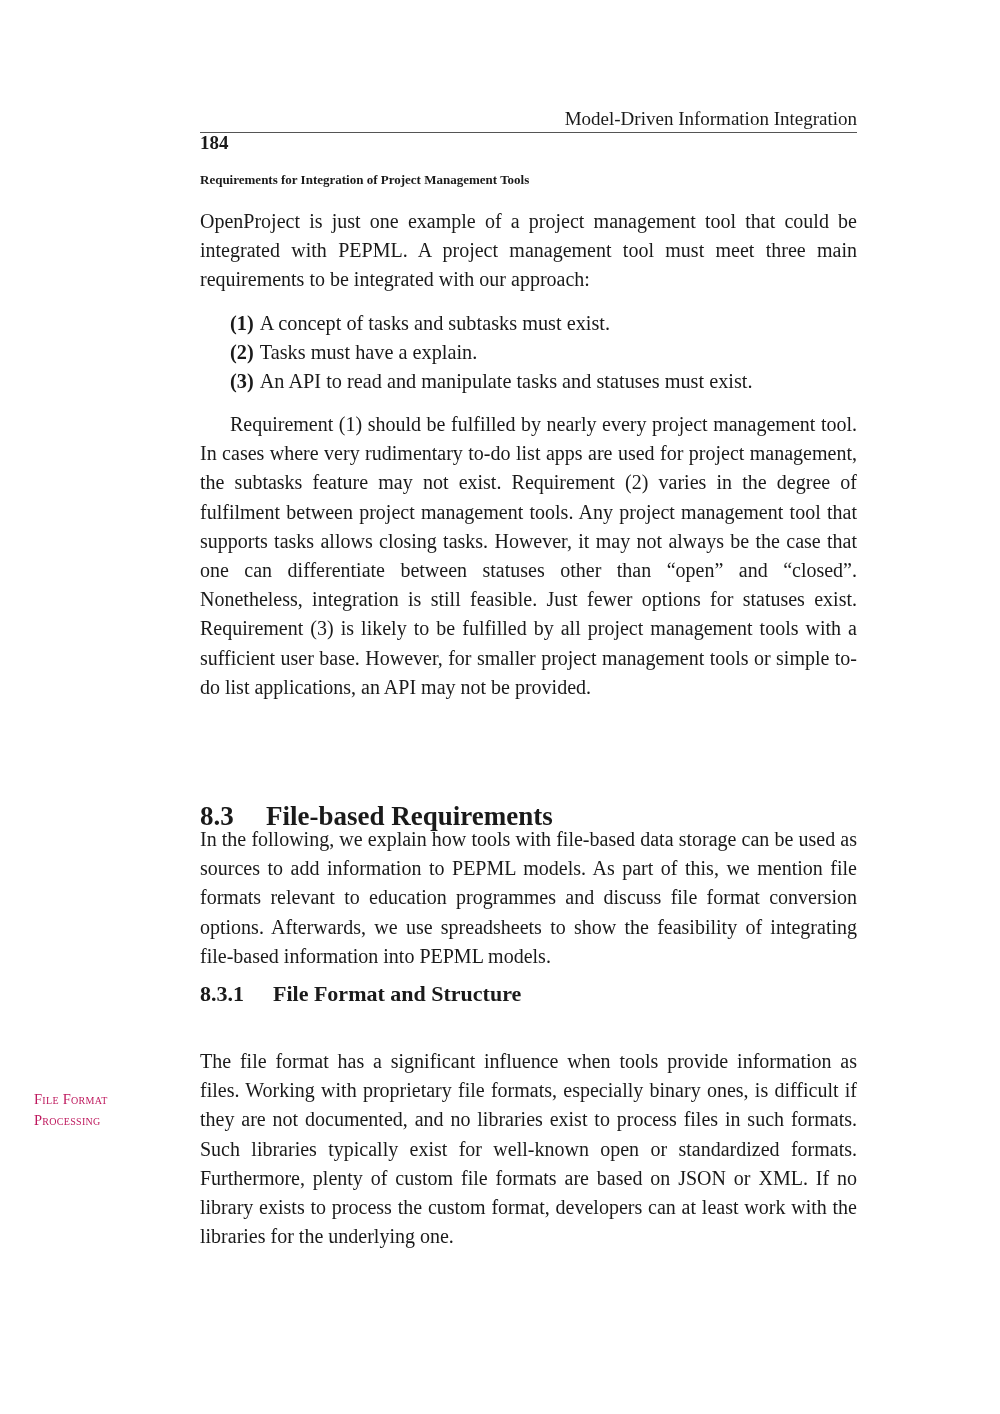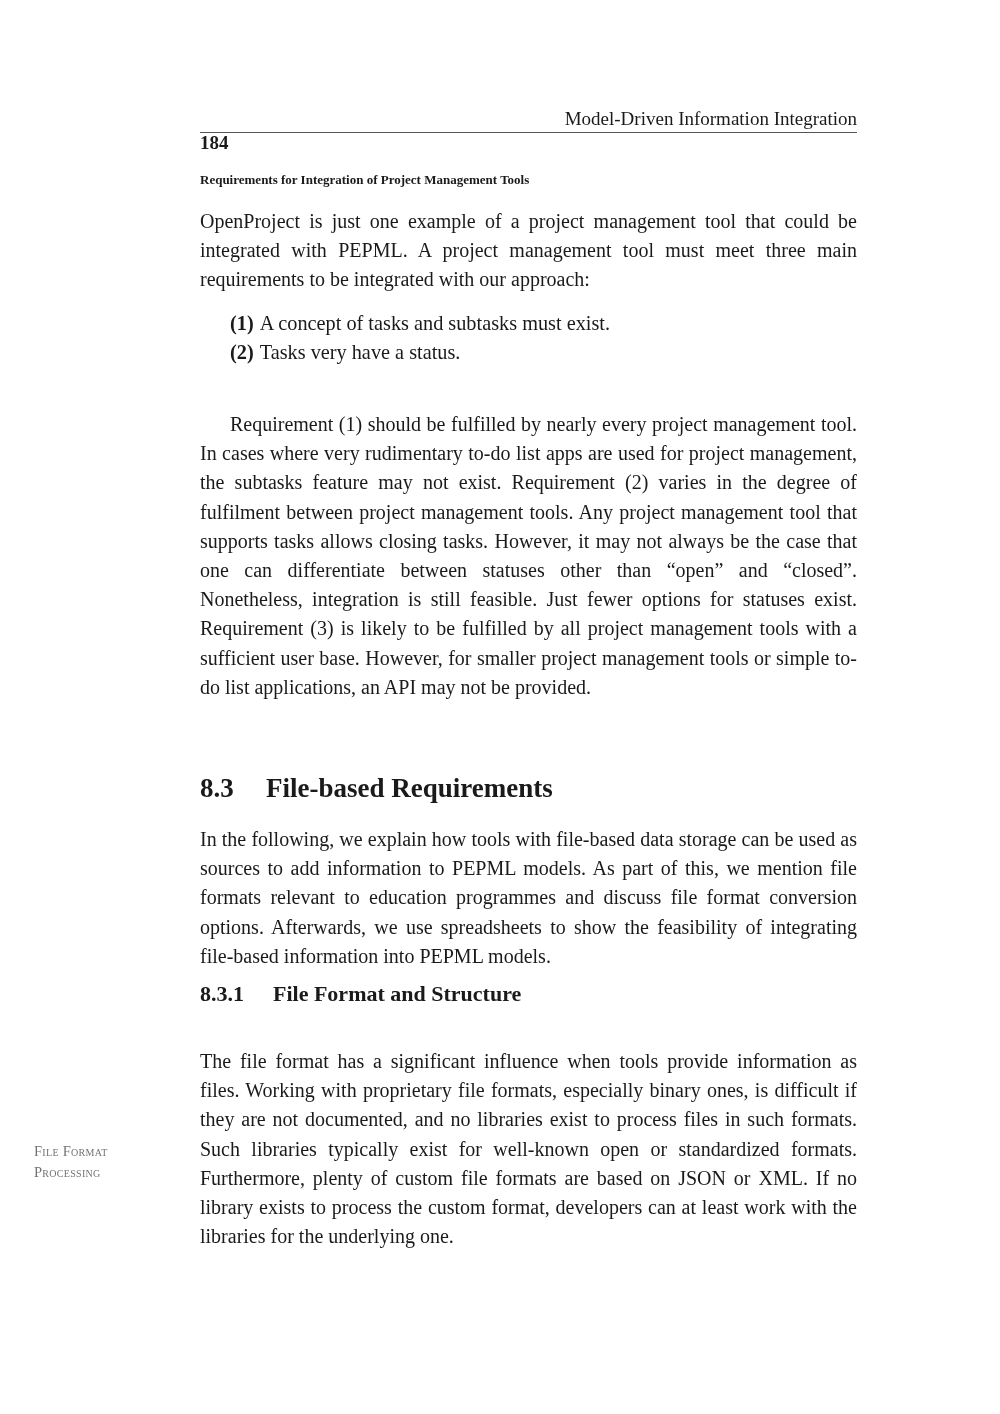--- a/index.html
+++ b/index.html
@@ -75,40 +75,41 @@
       margin-right: 6px;
     }
     .section-heading {
       font-size: 27px;
       font-weight: bold;
       line-height: 34px;
     }
     .section-heading .sec-num {
       display: inline-block;
       width: 66px;
+      margin-top: 28px;
     }
     .subsection-heading {
       font-size: 22px;
       font-weight: bold;
       line-height: 30px;
     }
     .subsection-heading .sec-num {
       display: inline-block;
       width: 73px;
     }
     .margin-note {
       position: absolute;
       left: 34px;
-      top: 1141px;
+      top: 1089px;
       width: 150px;
       font-size: 14.5px;
       line-height: 21px;
       font-variant: small-caps;
       letter-spacing: 0.3px;
-      color: #737373;
+      color: #be185d;
     }
   </style>
 </head>
 <body>
 
 <div class="page">
 
   <div class="running-head">
     <span class="page-number">184</span>
     <span class="running-title">Model-Driven Information Integration</span>
@@ -118,21 +119,24 @@
 
   <div class="block" style="top:207px;">
     <p class="body">OpenProject is just one example of a project management tool that could be integrated with PEPML. A project management tool must meet three main requirements to be integrated with our approach:</p>
   </div>
 
   <div class="req-list" style="top:309px;">
     <div class="req-item">
       <span class="num">(1)</span><span>A concept of tasks and subtasks must exist.</span>
     </div>
     <div class="req-item">
-      <span class="num">(2)</span><span>Tasks very have a status.</span>
+      <span class="num">(2)</span><span>Tasks must have a explain.</span>
+    </div>
+    <div class="req-item">
+      <span class="num">(3)</span><span>An API to read and manipulate tasks and statuses must exist.</span>
     </div>
   </div>
 
   <div class="block" style="top:410px;">
     <p class="body indent">Requirement (1) should be fulfilled by nearly every project management tool. In cases where very rudimentary to-do list apps are used for project management, the subtasks feature may not exist. Requirement (2) varies in the degree of fulfilment between project management tools. Any project management tool that supports tasks allows closing tasks. However, it may not always be the case that one can differentiate between statuses other than “open” and “closed”. Nonetheless, integration is still feasible. Just fewer options for statuses exist. Requirement (3) is likely to be fulfilled by all project management tools with a sufficient user base. However, for smaller project management tools or simple to-do list applications, an API may not be provided.</p>
   </div>
 
   <div class="block section-heading" style="top:771px;">
     <span class="sec-num">8.3</span><span>File-based Requirements</span>
   </div>

